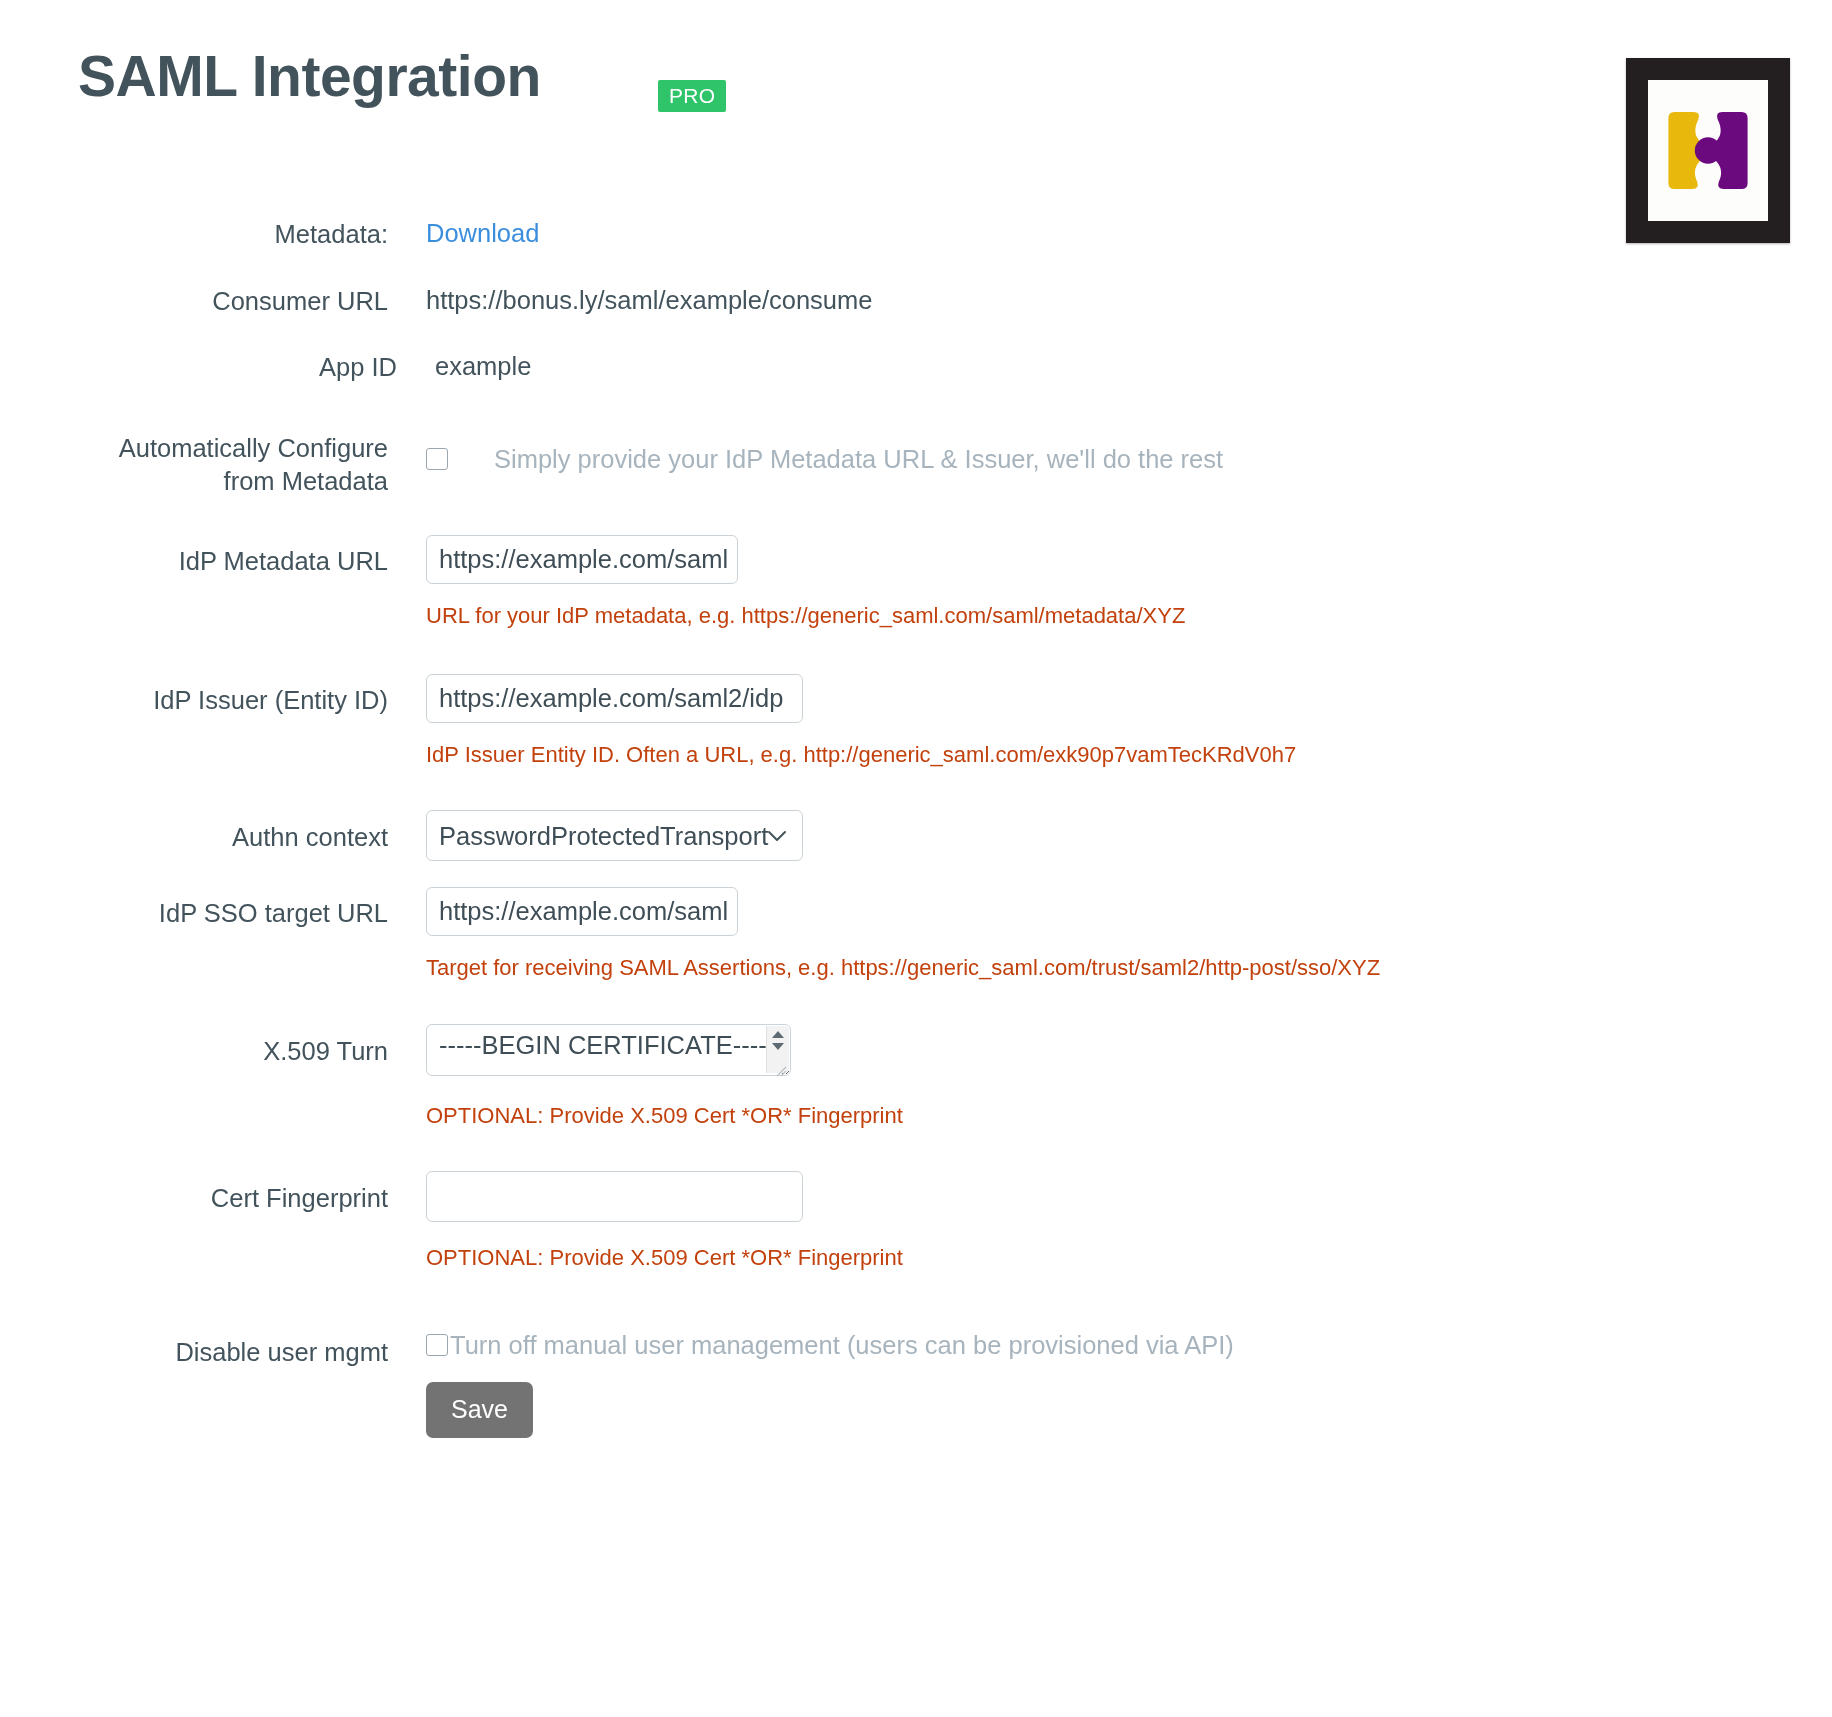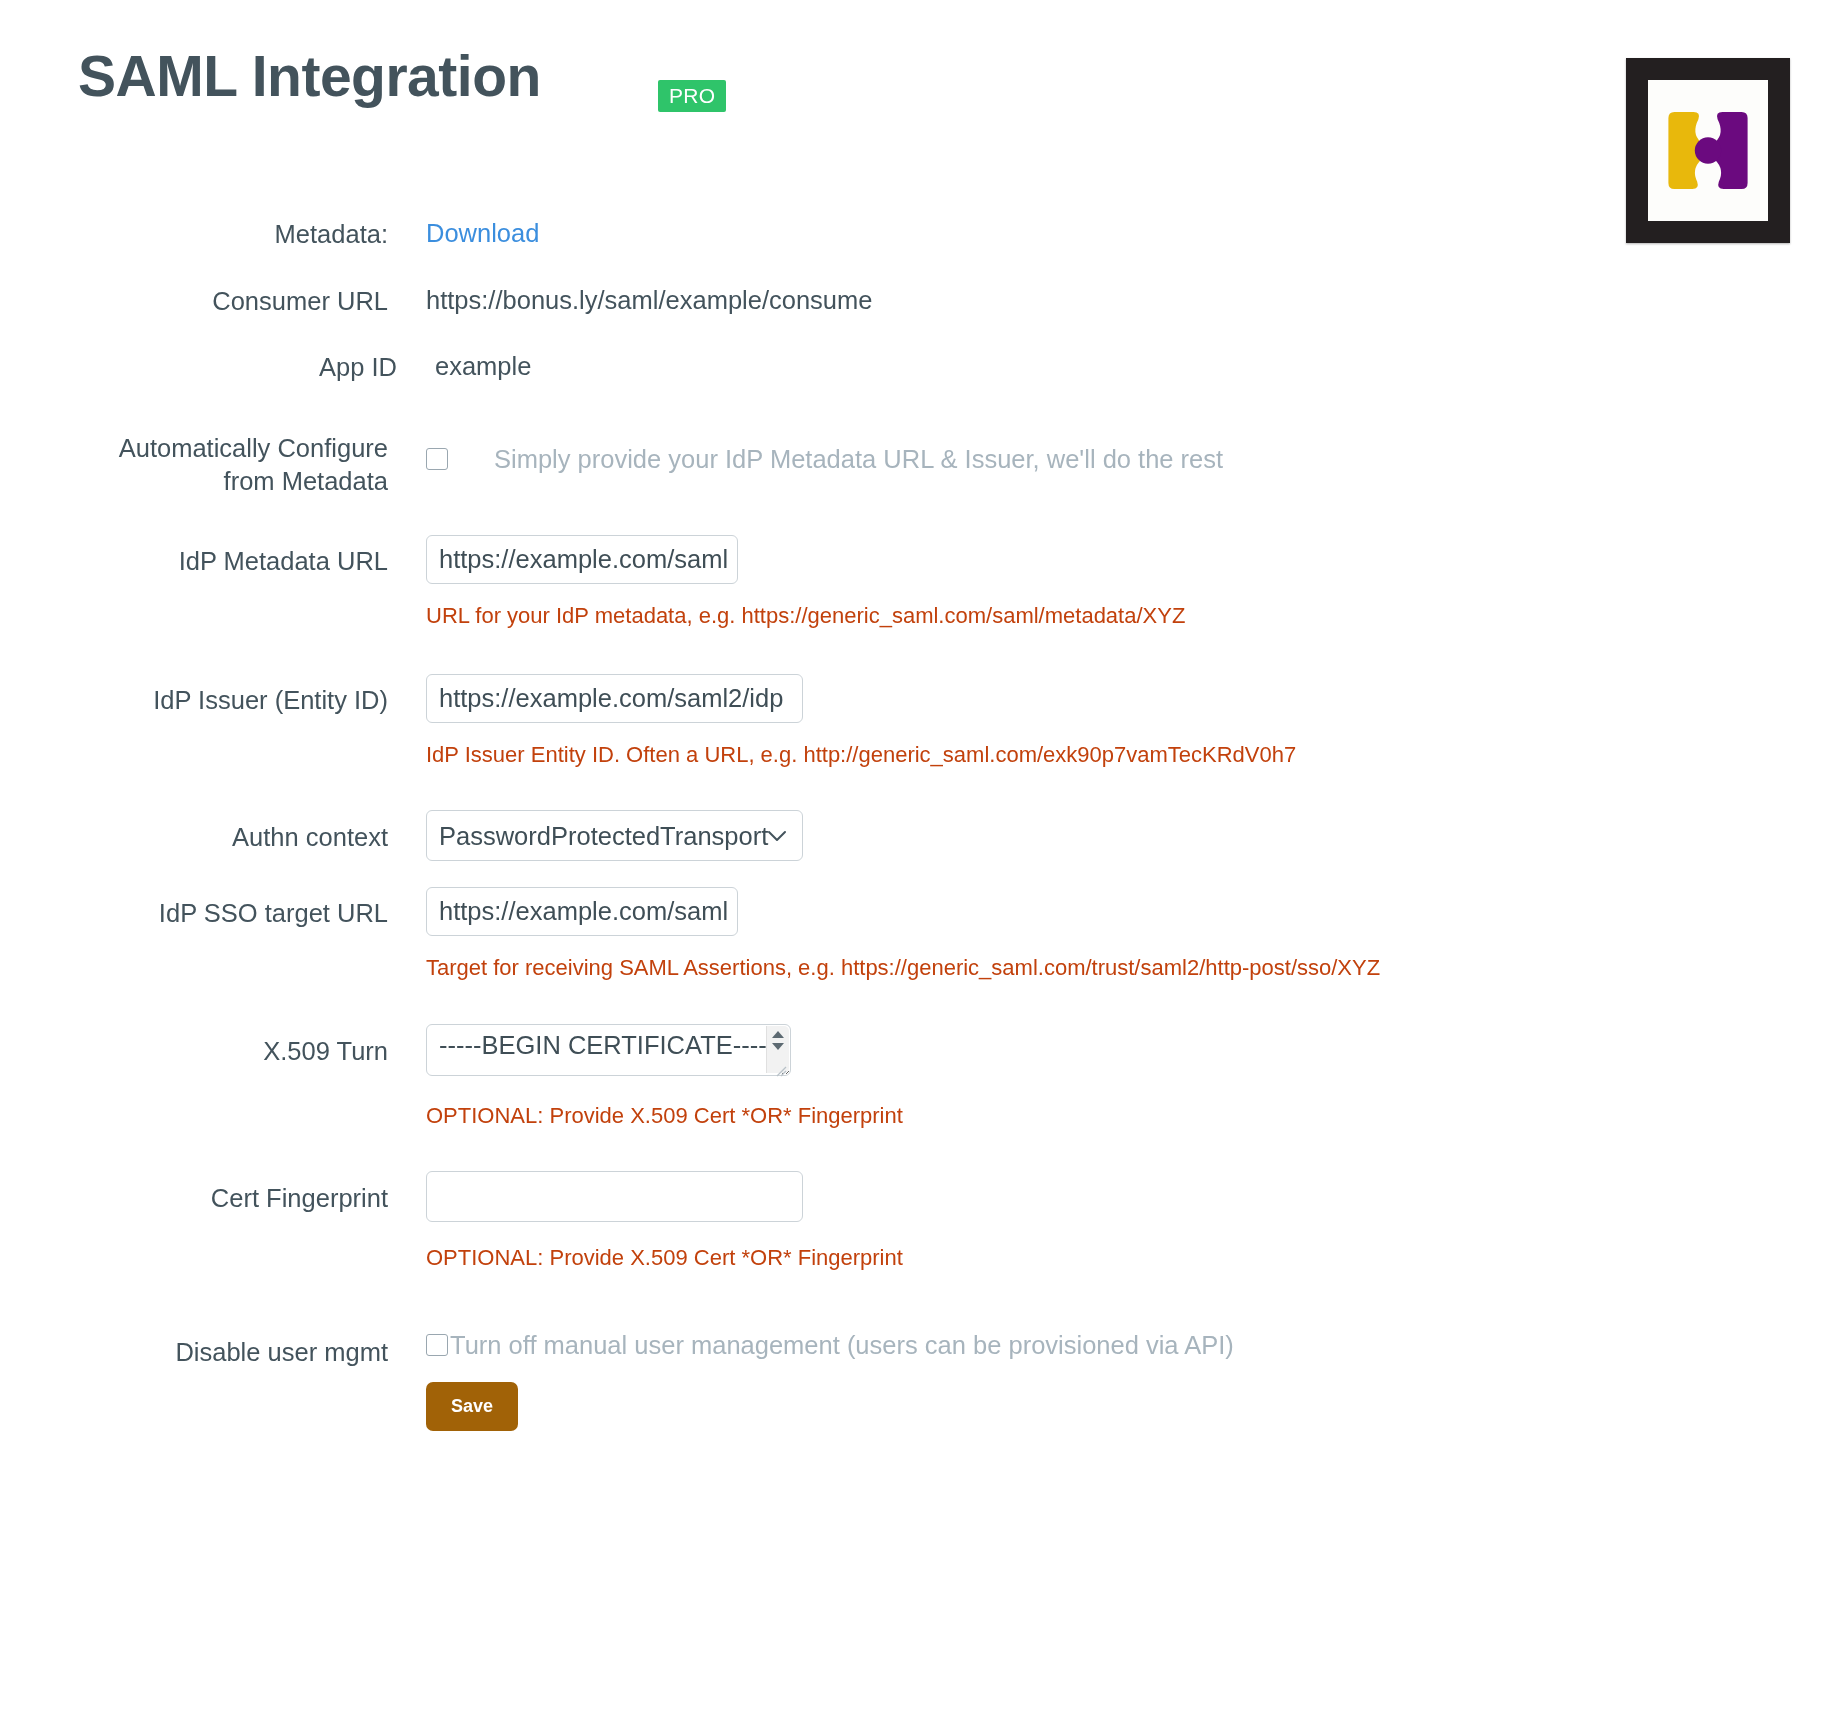--- a/index.html
+++ b/index.html
@@ -231,24 +231,24 @@
   .cb-label {
     font-size: 25.5px;
     color: #a7b4bd;
     line-height: 1.2;
     white-space: nowrap;
   }
 
   
   button.save {
     font-family: "Liberation Sans", sans-serif;
-    font-size: 18px;
-    font-weight: bold;
+    font-size: 25px;
+    font-weight: normal;
     color: #ffffff;
-    background: #a16207;
+    background: #737373;
     border: none;
     border-radius: 7px;
     padding: 15px 25px 16px 25px;
     cursor: pointer;
     line-height: 1;
   }
 </style>
 </head>
 <body>
 

